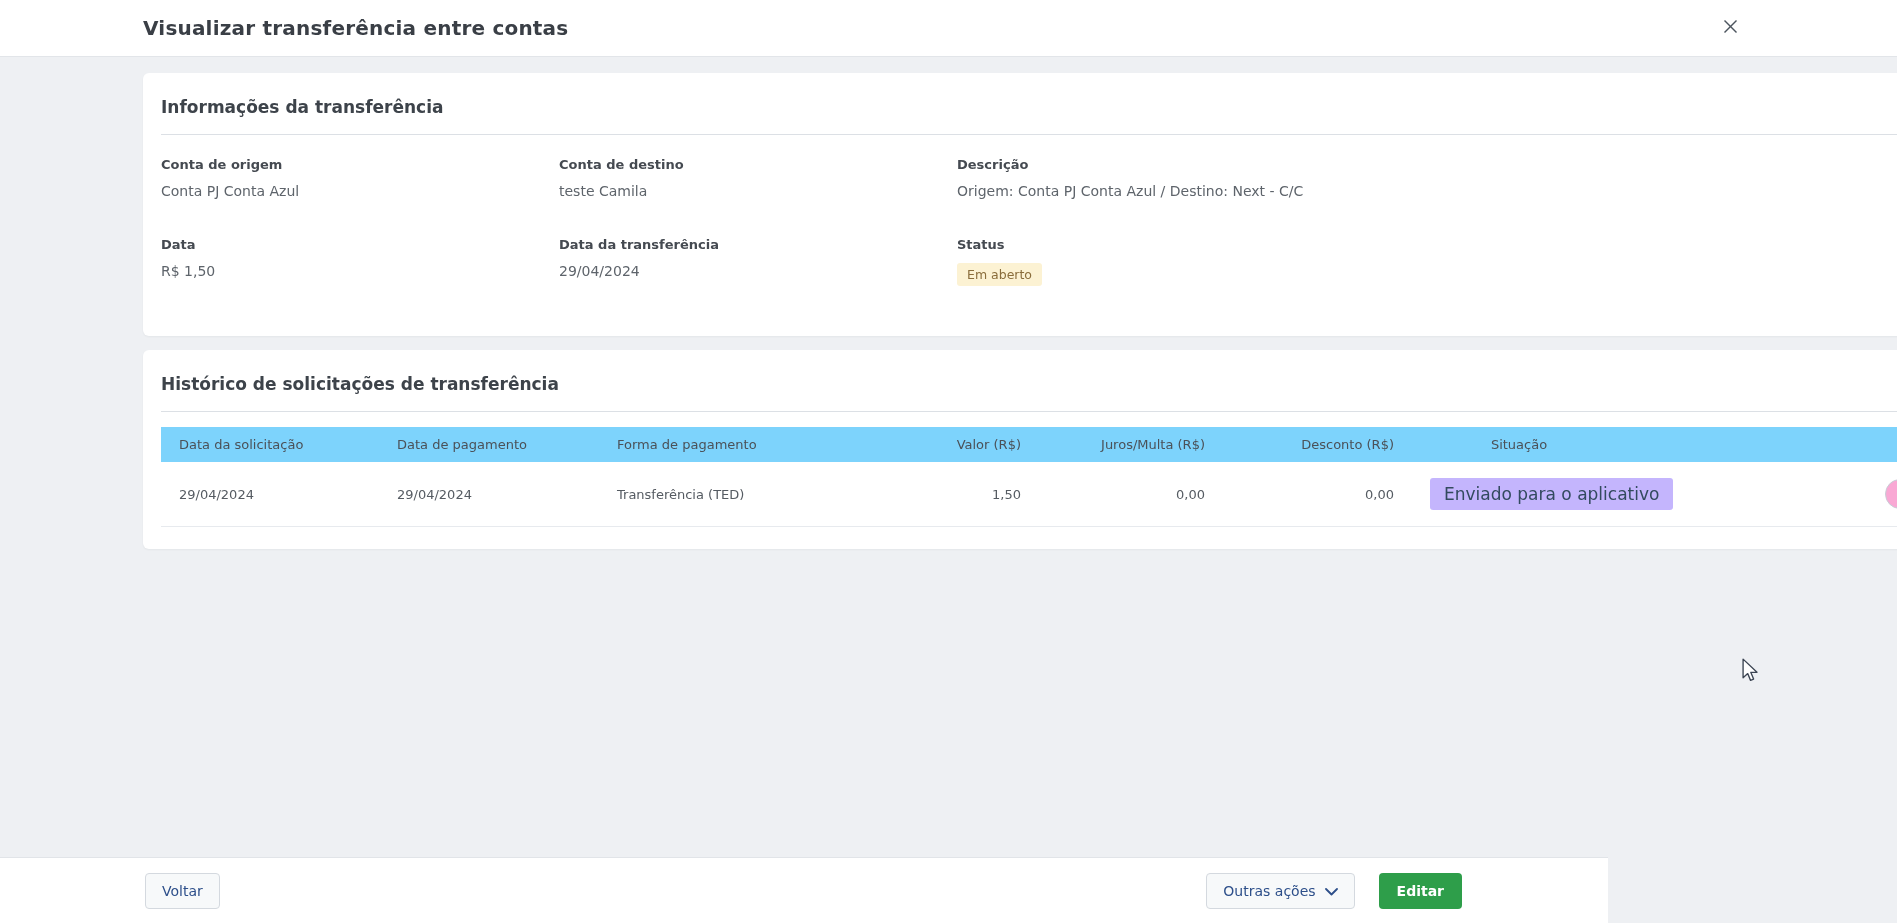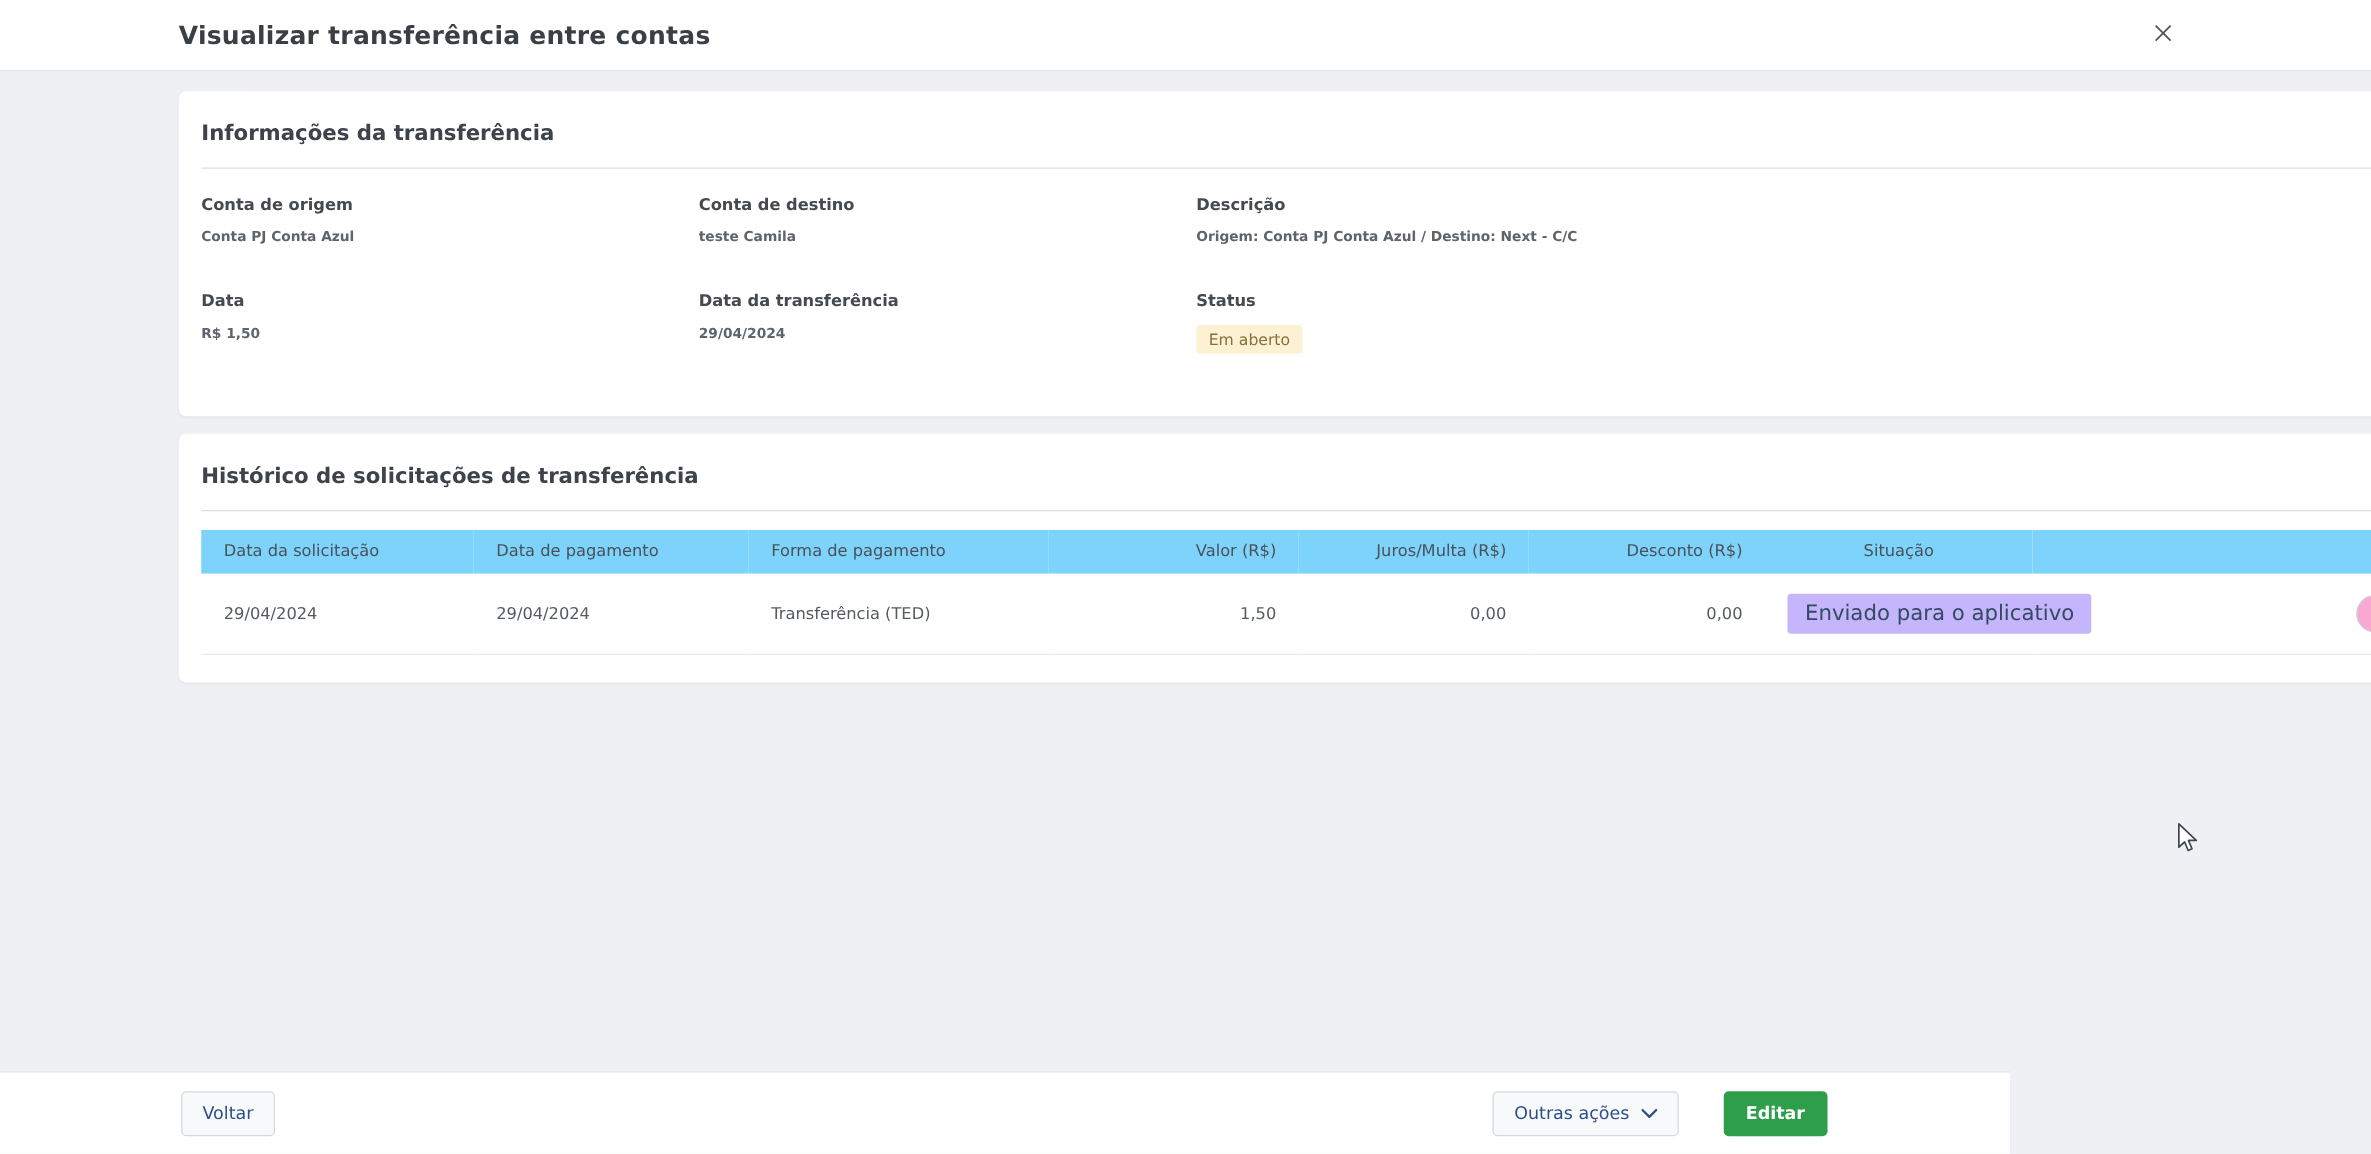--- a/index.html
+++ b/index.html
@@ -42,21 +42,21 @@
   }
   
   .info-card { padding-bottom: 50px; }
   .fields-grid {
     display: grid;
     grid-template-columns: 398px 398px 1fr;
     row-gap: 38px;
     margin-top: 22px;
   }
   .field-label { font-size: 13px; font-weight: 700; color: #454a51; margin-bottom: 11px; }
-  .field-value { font-size: 11px; color: #5e646b; font-weight: bold; }
+  .field-value { font-size: 14px; color: #5e646b; }
   .badge-open {
     display: inline-block;
     background: #fcf2d3; color: #8a6d3b;
     font-size: 12.5px; padding: 4px 10px; border-radius: 3px;
   }
   
   .history-card { margin-top: 14px; padding-bottom: 22px; }
   table.history {
     width: 100%; border-collapse: collapse; table-layout: fixed;
     margin-top: 15px;
@@ -96,21 +96,21 @@
     display: flex; align-items: center; justify-content: space-between;
     padding: 0 146px 0 145px;
   }
   .btn-secondary {
     display: inline-flex; align-items: center; gap: 9px;
     background: #f7f9fa; border: 1px solid #d4d9df; border-radius: 4px;
     color: #2d4f8a; font-size: 14px;
     padding: 9px 16px; cursor: pointer;
     font-family: inherit;
   }
-  .footer-right { display: flex; align-items: center; gap: 36px; }
+  .footer-right { display: flex; align-items: center; gap: 24px; }
   .btn-primary {
     background: #2e9e4a; border: none; border-radius: 4px;
     color: #ffffff; font-size: 14px; font-weight: 700;
     padding: 10px 18px; cursor: pointer;
     font-family: inherit;
   }
   
   .cursor { position: absolute; left: 1740px; top: 658px; pointer-events: none; }
 </style>
 </head>

